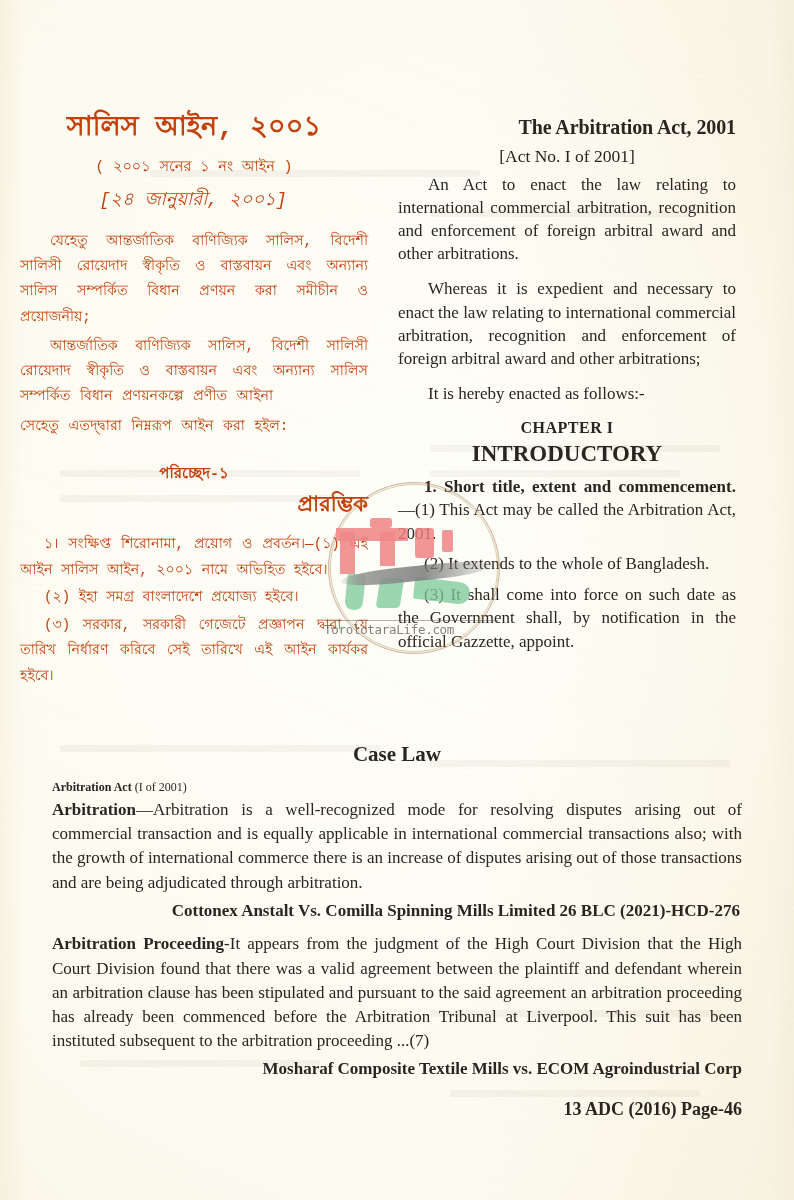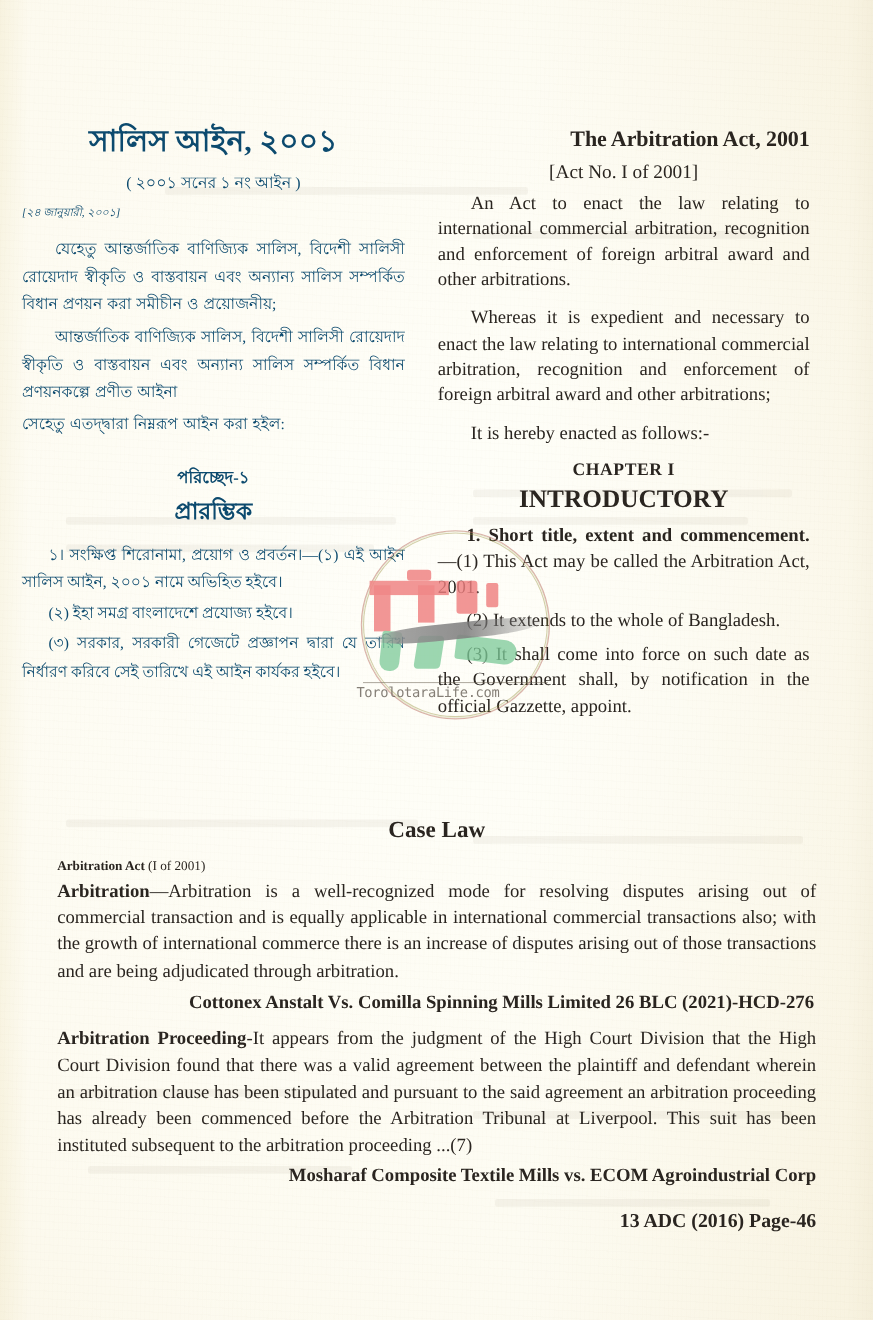--- a/index.html
+++ b/index.html
@@ -66,41 +66,41 @@
     gap: 0;
   }
   .col {
     box-sizing: border-box;
   }
   .col-bn { width: 390px; padding: 0 22px 0 58px; }
   .col-en { width: 404px; padding: 0 58px 0 8px; }
 
   
   .bn {
-    font-family: Liberation Serif, serif;
-    color: #0c4a6e;
+    font-family: Liberation Mono, monospace;
+    color: #c2410c;
     padding-left: 20px;
   }
   .bn-title {
     font-size: 27px;
     font-weight: 700;
     text-align: center;
     letter-spacing: .2px;
     line-height: 1.25;
     margin: 0 0 9px 0;
   }
   .bn-subtitle {
     font-size: 14.5px;
     text-align: center;
     margin: 0 0 6px 0;
     font-weight: 400;
   }
   .bn-date {
-    font-size: 10px;
-    text-align: left;
+    font-size: 18px;
+    text-align: center;
     font-style: italic;
     margin: 0 2px 13px 0;
   }
   .bn-para {
     font-size: 14.2px;
     line-height: 1.78;
     text-align: justify;
     text-align-last: left;
     margin: 0 0 4px 0;
     text-indent: 30px;
@@ -109,21 +109,21 @@
   .bn-para.noind { text-indent: 0; }
   .bn-chapter {
     font-size: 15px;
     font-weight: 700;
     text-align: center;
     margin: 22px 0 2px 0;
   }
   .bn-chapter-name {
     font-size: 21px;
     font-weight: 700;
-    text-align: center;
+    text-align: right;
     margin: 0 0 9px 0;
   }
   .bn-sec {
     font-size: 14.2px;
     line-height: 1.8;
     text-align: justify;
     text-align-last: left;
     margin: 0 0 2px 0;
     text-indent: 24px;
   }

